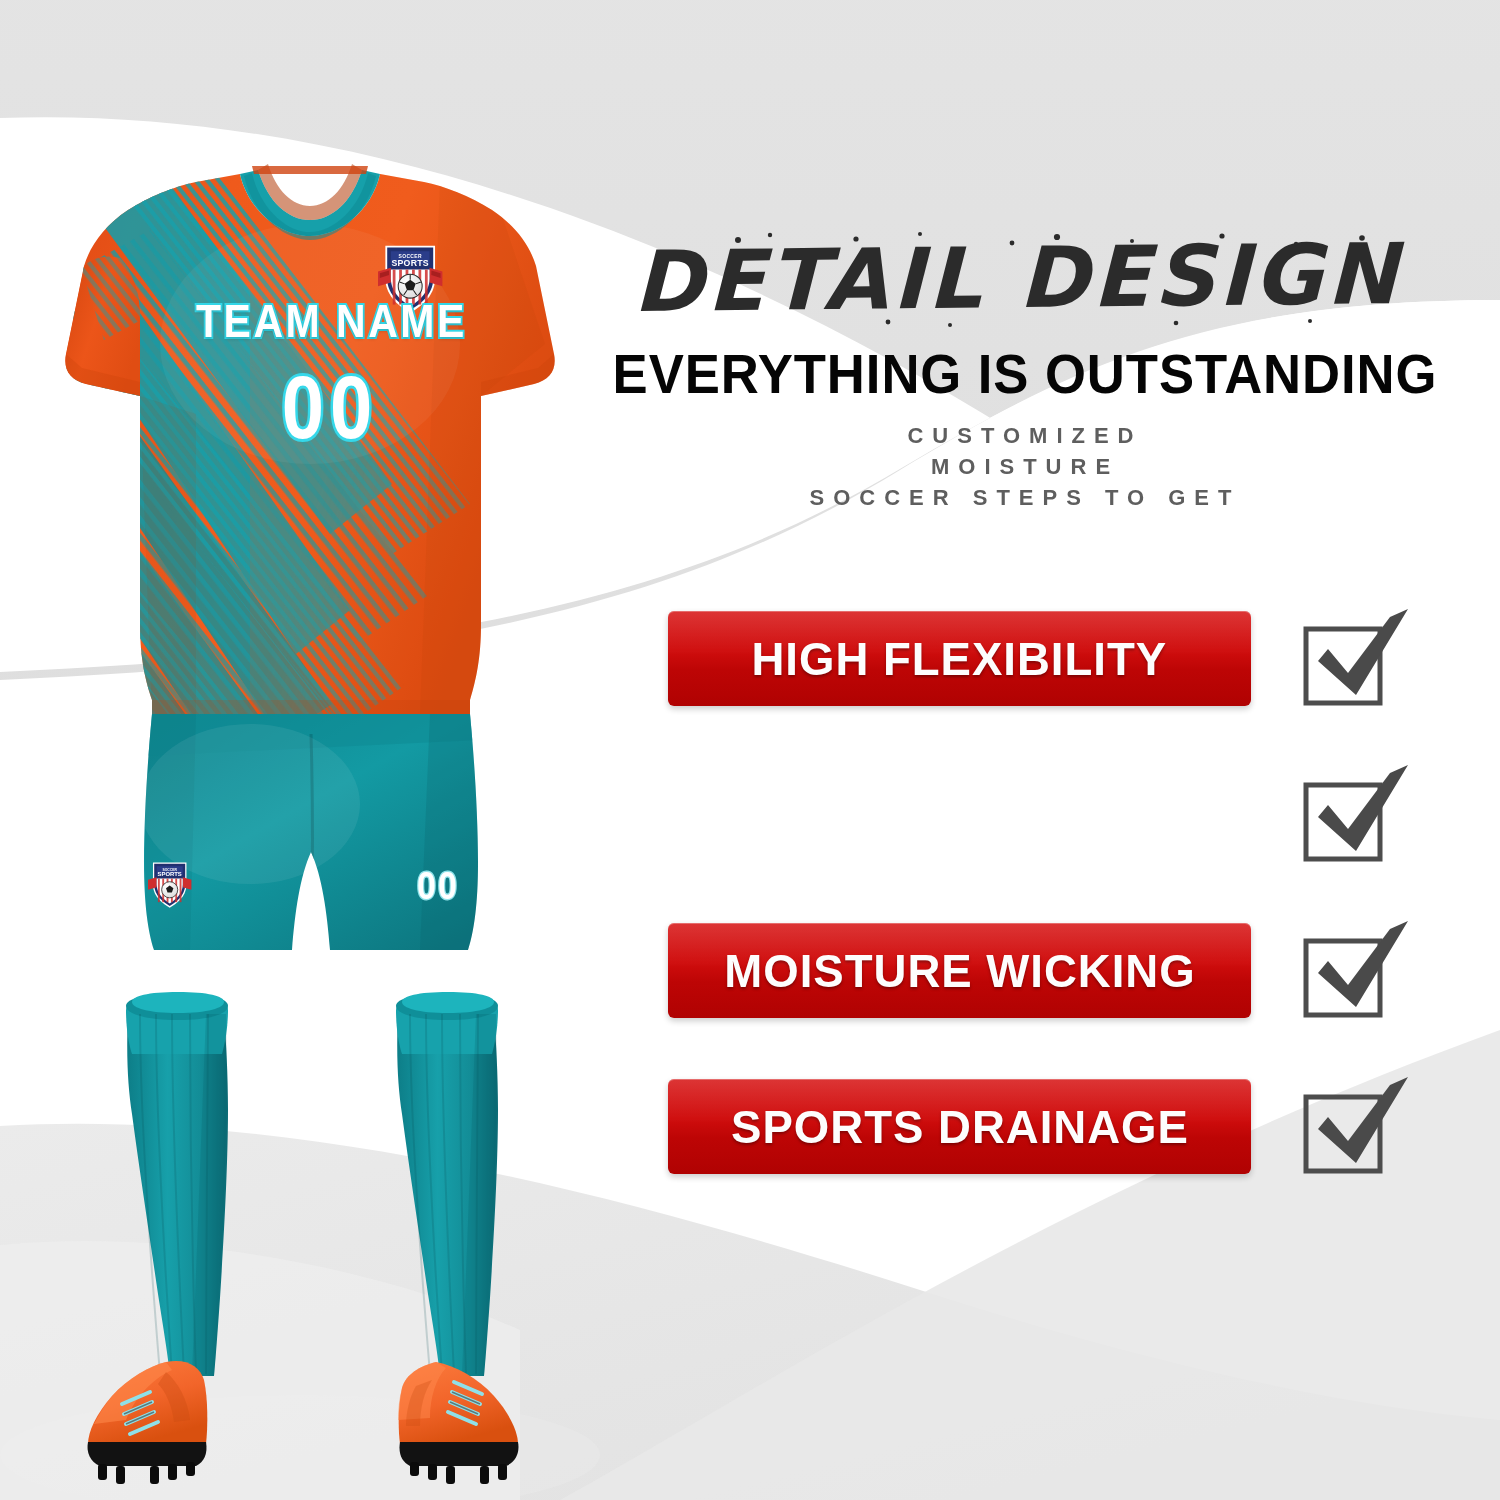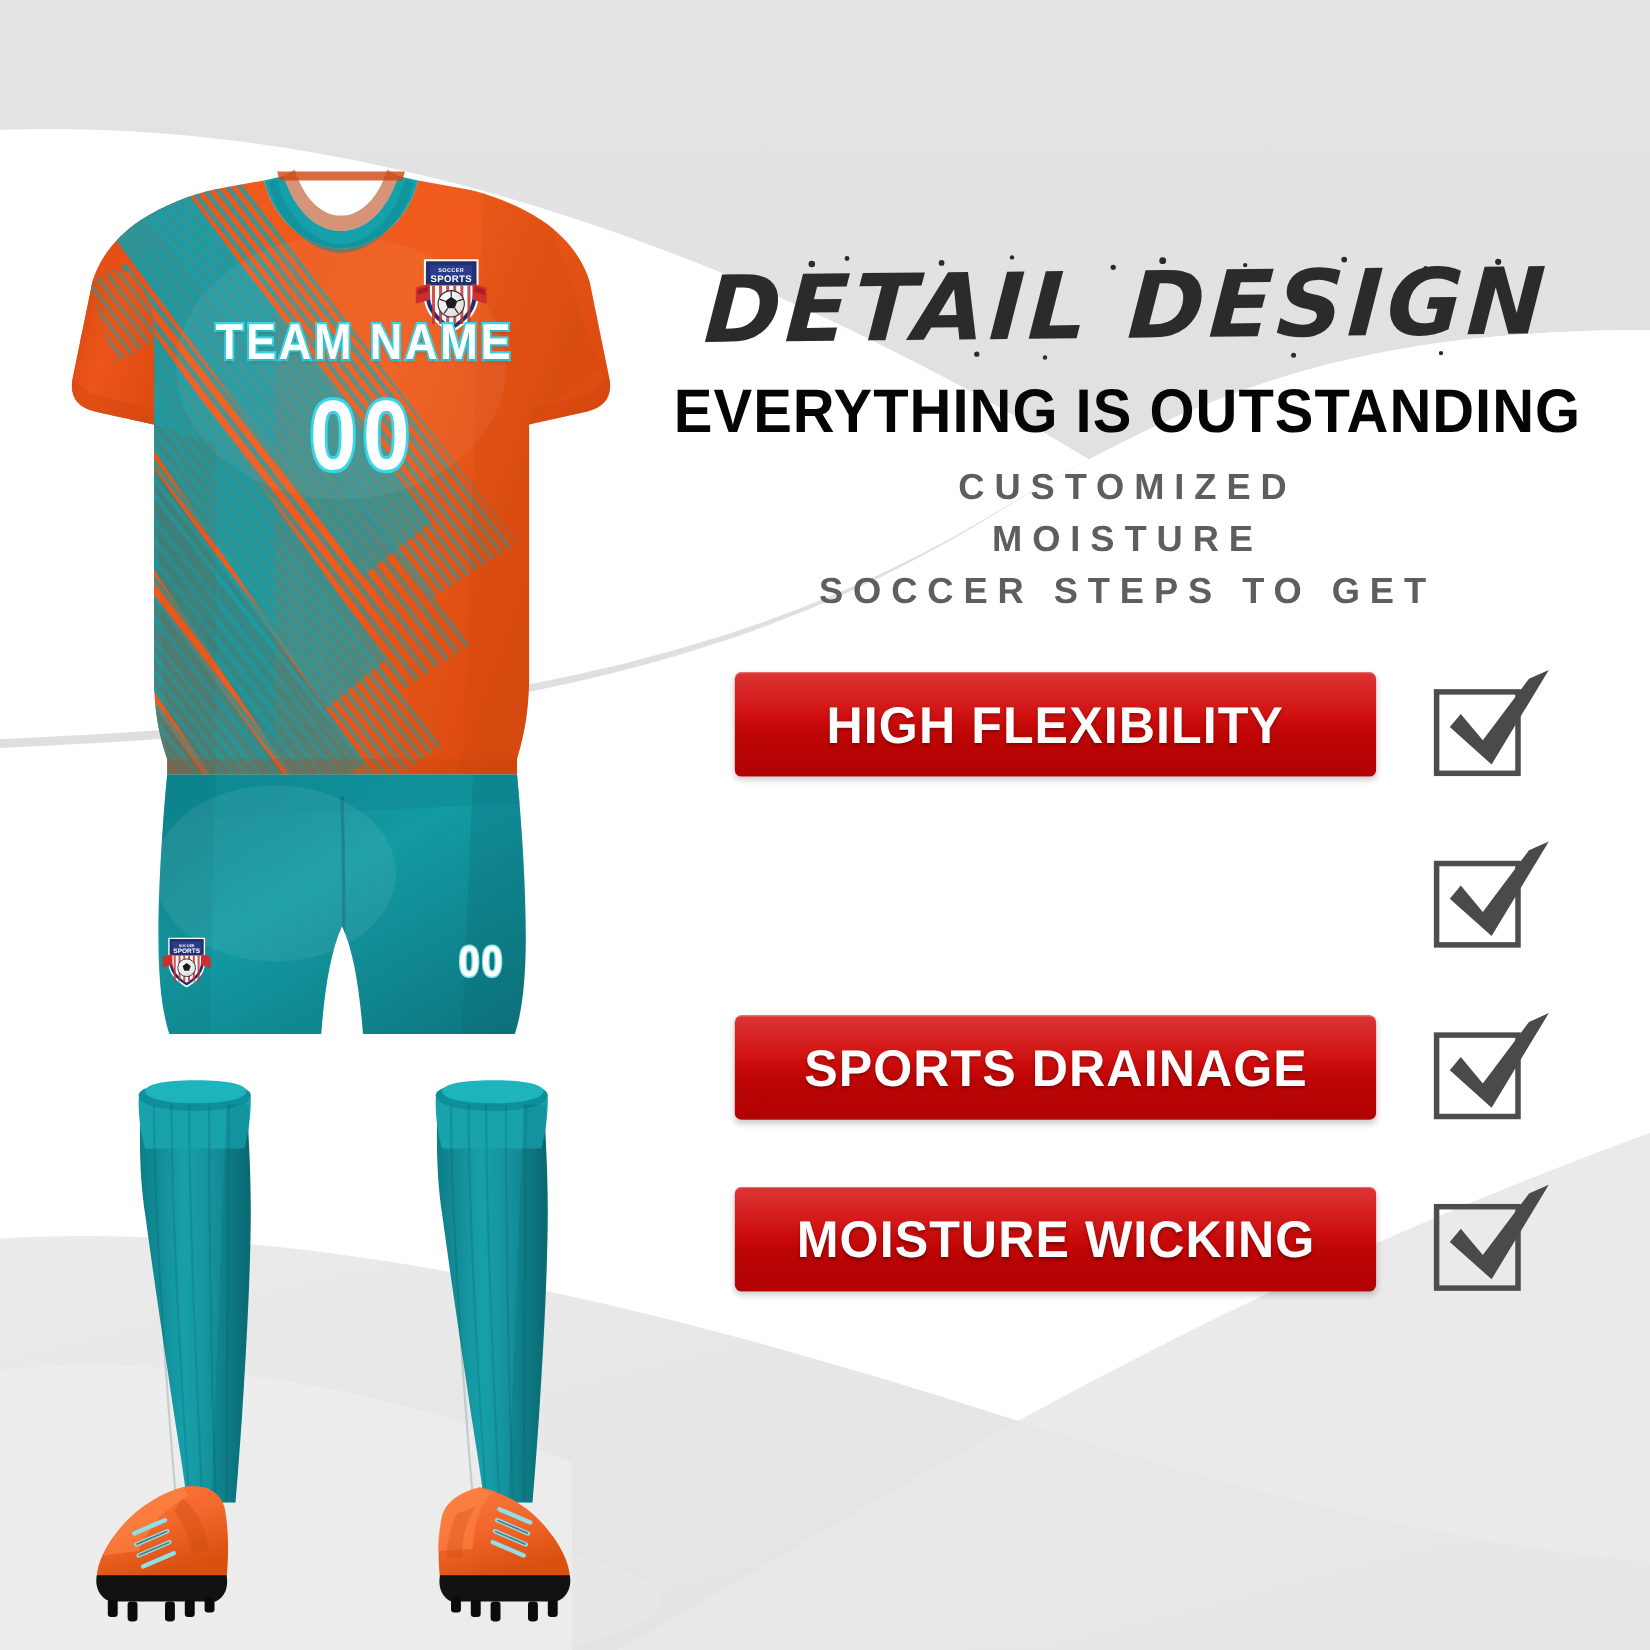--- a/index.html
+++ b/index.html
@@ -17,21 +17,21 @@
     overflow: hidden;
   }
 
   
   .bg-layer { position: absolute; inset: 0; z-index: 0; }
   .bg-svg { position: absolute; inset: 0; width: 1500px; height: 1500px; display: block; }
 
   
   #product {
     position: absolute;
-    left: 0; top: 4px;
+    left: 0; top: 14px;
     width: 620px; height: 1104px;
     z-index: 3;
   }
   .product-svg { position: absolute; left: 0; top: 0; width: 620px; height: 1500px; }
 
   
   .jersey-team-name {
     position: absolute;
     left: 196px; top: 287px;
     width: 270px;
@@ -123,21 +123,21 @@
   }
 
   .tagline-block {
     position: absolute;
     left: 10px; top: 420px;
     width: 950px;
     text-align: center;
   }
   .tagline {
     font-family: "Liberation Sans Narrow", "Liberation Sans", sans-serif;
-    font-size: 33px;
+    font-size: 22px;
     font-weight: bold;
     letter-spacing: 9px;
     color: #5e5e5e;
     line-height: 1.42;
     white-space: nowrap;
   }
 
   
   .features {
     position: absolute;
@@ -581,33 +581,33 @@
 
       <div class="feature-row">
         <svg class="check-icon" viewBox="0 0 116 116">
           <rect x="8" y="26" width="74" height="74" fill="none" stroke="#4d4d4d" stroke-width="5"></rect>
           <path d="M20,58 L30,46 L50,70 L92,14 L110,6 L58,92 Z" fill="#4a4a4a"></path>
         </svg>
       </div>
 
       <div class="feature-row">
         <div class="feature-bar">
+          <span class="feature-label">MOISTURE WICKING</span>
+        </div>
+        <svg class="check-icon" viewBox="0 0 116 116">
+          <rect x="8" y="26" width="74" height="74" fill="none" stroke="#4d4d4d" stroke-width="5"></rect>
+          <path d="M20,58 L30,46 L50,70 L92,14 L110,6 L58,92 Z" fill="#4a4a4a"></path>
+        </svg>
+      </div>
+
+      <div class="feature-row">
+        <div class="feature-bar">
           <span class="feature-label">SPORTS DRAINAGE</span>
         </div>
         <svg class="check-icon" viewBox="0 0 116 116">
           <rect x="8" y="26" width="74" height="74" fill="none" stroke="#4d4d4d" stroke-width="5"></rect>
           <path d="M20,58 L30,46 L50,70 L92,14 L110,6 L58,92 Z" fill="#4a4a4a"></path>
         </svg>
       </div>
 
-      <div class="feature-row">
-        <div class="feature-bar">
-          <span class="feature-label">MOISTURE WICKING</span>
-        </div>
-        <svg class="check-icon" viewBox="0 0 116 116">
-          <rect x="8" y="26" width="74" height="74" fill="none" stroke="#4d4d4d" stroke-width="5"></rect>
-          <path d="M20,58 L30,46 L50,70 L92,14 L110,6 L58,92 Z" fill="#4a4a4a"></path>
-        </svg>
-      </div>
-
     </div>
   </div>
 </div>
 
 </body></html>

